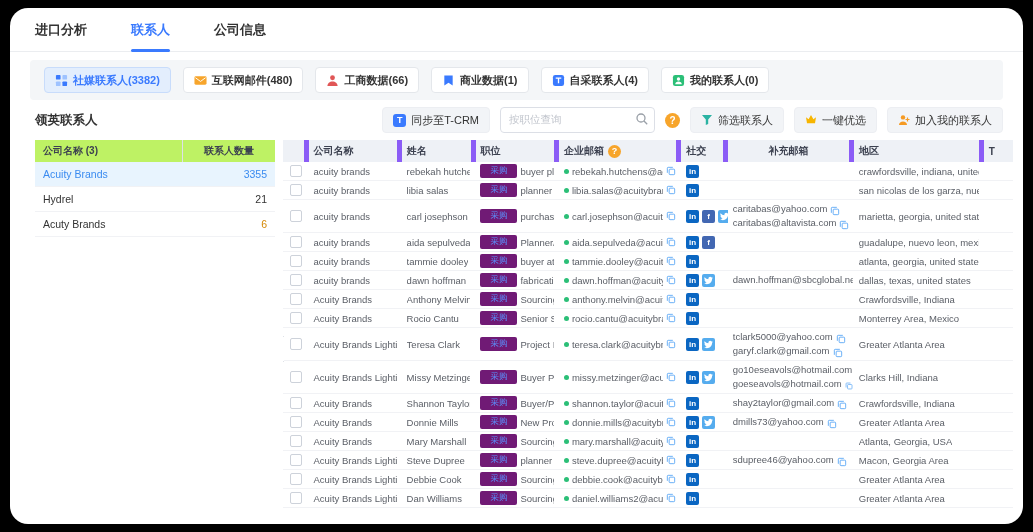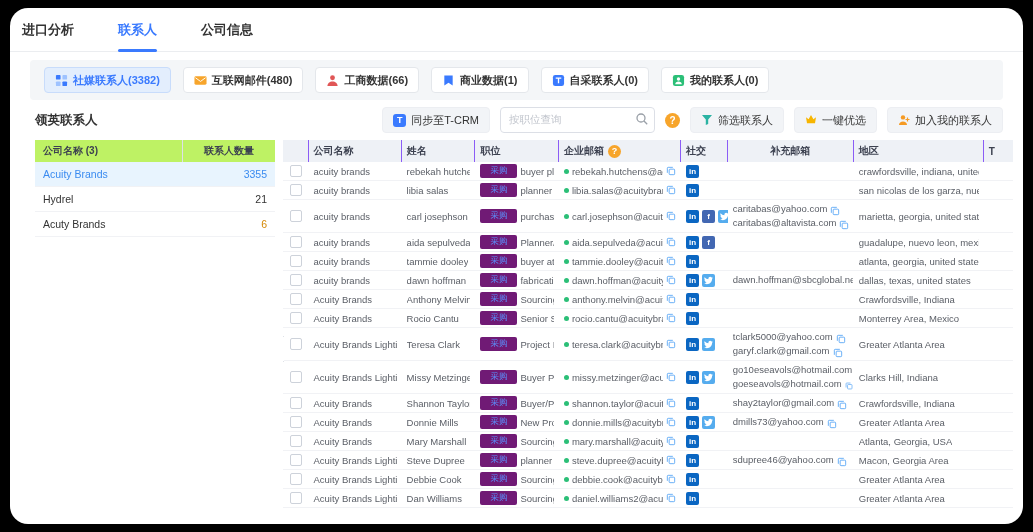--- a/index.html
+++ b/index.html
@@ -1,20 +1,20 @@
 <!DOCTYPE html>
 <html><head>
 <meta charset="utf-8">
 <style>
   * { box-sizing: border-box; margin: 0; padding: 0; }
   html,body { width:1033px; height:532px; background:#000; font-family:"Liberation Sans", sans-serif; }
   .card { position:absolute; left:10px; top:8px; width:1013px; height:516px; background:#fff; border-radius:18px; overflow:hidden; box-shadow:0 2px 10px rgba(0,0,0,.4); }
 
   
-  .tabbar { height:44px; display:flex; align-items:center; padding-left:12px; border-bottom:1px solid #ebedf0; }
+  .tabbar { height:44px; display:flex; align-items:center; padding-left:25px; border-bottom:1px solid #ebedf0; }
   .tab { font-size:13px; color:#333; margin-right:44px; height:44px; display:flex; align-items:center; position:relative; cursor:pointer; font-weight:700; }
   .tab.active { color:#3a7afe; }
   .tab.active::after { content:""; position:absolute; left:0; right:0; bottom:0; height:3px; background:#3a7afe; border-radius:2px; }
 
   
   .chipband { margin:8px 20px 0 20px; height:40px; background:#f4f6f8; border-radius:4px; display:flex; align-items:center; padding:0 14px; gap:12px; }
   .chip { height:26px; display:flex; align-items:center; gap:5px; background:#fff; border:1px solid #e4e7eb; border-radius:4px; padding:0 10px; font-size:11px; color:#333; cursor:pointer; white-space:nowrap;font-weight:bold; }
   .chip.active { background:#e3eefd; border-color:#c8dcfb; color:#3a7afe; }
   .chip svg { width:13px; height:13px; flex:0 0 auto; }
 
@@ -41,21 +41,21 @@
   .lheader .h2 { width:92px; text-align:right; padding-right:21px; }
   .lrow { display:flex; height:25px; align-items:center; border-bottom:1px solid #f1f2f5; cursor:pointer; color:#333; }
   .lrow .lname { flex:1; padding-left:8px; white-space:nowrap; overflow:hidden; }
   .lrow .lcount { width:92px; text-align:right; padding-right:8px; }
   .lrow.selected { background:#e8f4fe; color:#3a8bf0; }
   .lrow .lcount.warn { color:#d48806; }
 
   
   .mtable { flex:1; overflow:hidden; width:728px; position:relative; }
   .mhead { display:flex; height:22px; background:#eef1f6; font-size:10px; font-weight:700; color:#3c4150; }
-  .mhead .th { display:flex; align-items:center; padding:0 5px; border-right:1px solid #8b5cf6; height:100%; gap:4px; white-space:nowrap; overflow:hidden; }
+  .mhead .th { display:flex; align-items:center; padding:0 5px; border-right:5px solid #8b5cf6; height:100%; gap:4px; white-space:nowrap; overflow:hidden; }
   .mhead .th:last-child { border-right:none; }
   .trow { display:flex; min-height:19px; }
   .td { display:flex; align-items:center; padding:1px 5px; border-bottom:1px solid #f1f2f5; overflow:hidden; white-space:nowrap; font-size:9.5px; color:#5a5e66; }
   .c-check { width:26px; justify-content:center; }
   .c-company { width:96px; }
   .c-name { width:76px; }
   .c-pos { width:86px; gap:3px; }
   .c-email { width:126px; gap:3px; }
   .c-social { width:48px; gap:3px; }
   .c-extra { width:130px; flex-direction:column; align-items:flex-start; justify-content:center; padding:2px 5px; }
@@ -113,21 +113,21 @@
       <svg viewBox="0 0 14 14">
           <path d="M2.5 1.5h9v11l-4.5-3.2-4.5 3.2z" fill="#3a7afe"></path>
         </svg>
       <span>商业数据(1)</span>
     </div>
     <div class="chip">
       <svg viewBox="0 0 14 14">
           <rect x="1" y="1" width="12" height="12" rx="2.5" fill="#3a7afe"></rect>
           <path d="M4 4.5h6M7 4.5v5.5" stroke="#fff" stroke-width="1.4" fill="none"></path>
         </svg>
-      <span>自采联系人(0)</span>
+      <span>自采联系人(4)</span>
     </div>
     <div class="chip">
       <svg viewBox="0 0 14 14">
           <rect x="1" y="1" width="12" height="12" rx="2.5" fill="#2bbf77"></rect>
           <circle cx="7" cy="5.4" r="1.8" fill="#fff"></circle>
           <path d="M3.5 11c0-1.9 1.6-3 3.5-3s3.5 1.1 3.5 3z" fill="#fff"></path>
         </svg>
       <span>我的联系人(0)</span>
     </div>
   </div>

